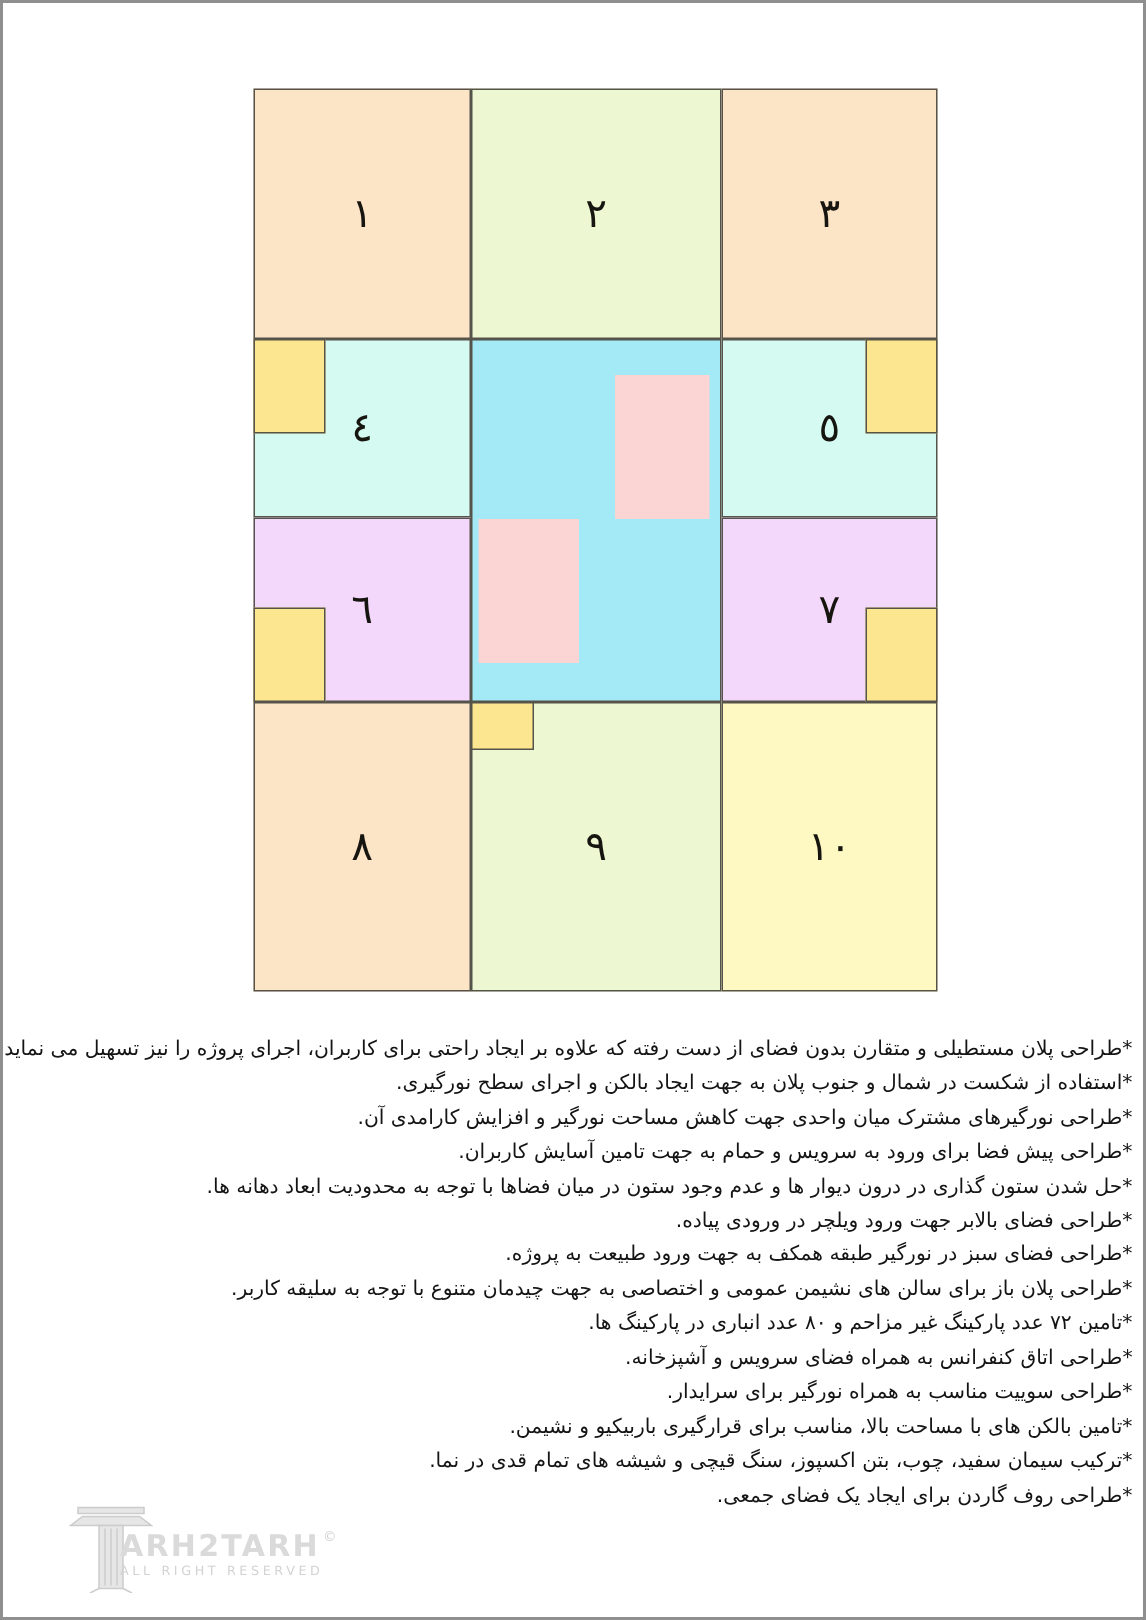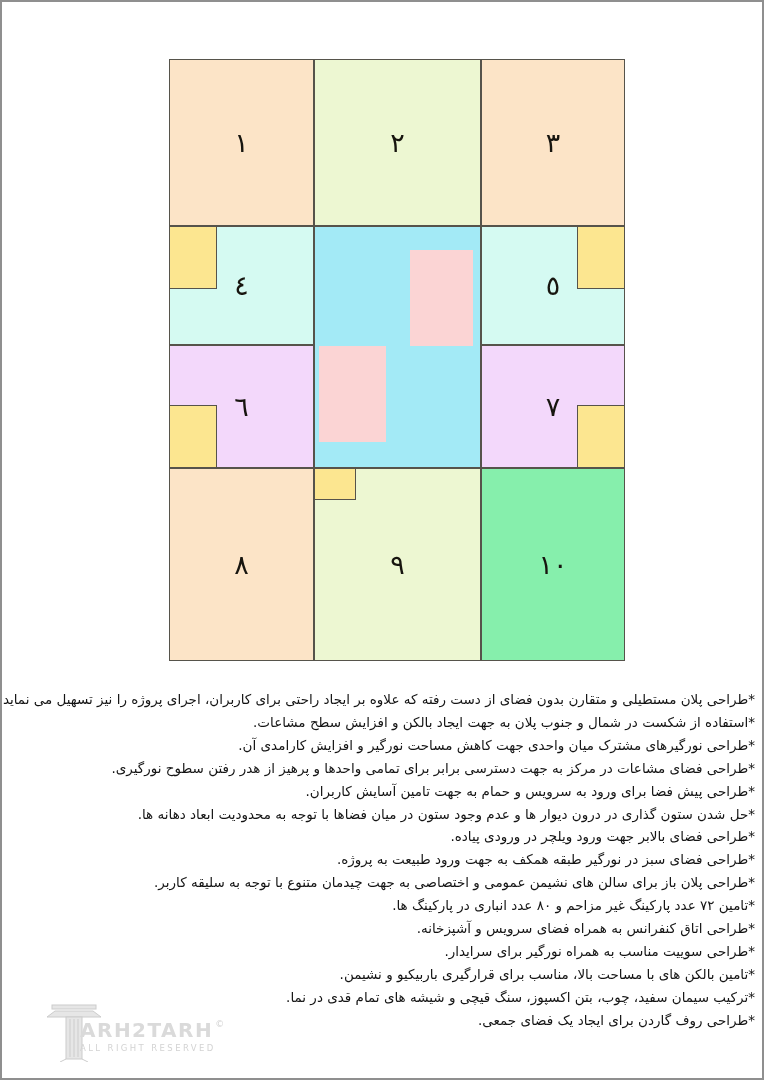--- a/index.html
+++ b/index.html
@@ -60,37 +60,36 @@
       </div>
       <div class="cell" style="left: 479px; top: 343px; width: 144px; height: 123px; background: rgb(243, 216, 251);">
         <span>٧</span>
       </div>
       <div class="cell" style="left: 167px; top: 466px; width: 145px; height: 193px; background: rgb(252, 228, 199);">
         <span>٨</span>
       </div>
       <div class="cell" style="left: 312px; top: 466px; width: 167px; height: 193px; background: rgb(237, 247, 210);">
         <span>٩</span>
       </div>
-      <div class="cell" style="left: 479px; top: 466px; width: 144px; height: 193px; background: #86efac;">
+      <div class="cell" style="left: 479px; top: 466px; width: 144px; height: 193px; background: #fef9c3;">
         <span>١٠</span>
       </div>
       <div class="overlay bordered" style="left: 167px; top: 224px; width: 48px; height: 63px; background: rgb(252, 230, 144);"></div>
       <div class="overlay bordered" style="left: 575px; top: 224px; width: 48px; height: 63px; background: rgb(252, 230, 144);"></div>
       <div class="overlay bordered" style="left: 167px; top: 403px; width: 48px; height: 63px; background: rgb(252, 230, 144);"></div>
       <div class="overlay bordered" style="left: 575px; top: 403px; width: 48px; height: 63px; background: rgb(252, 230, 144);"></div>
       <div class="overlay bordered" style="left: 312px; top: 466px; width: 42px; height: 32px; background: rgb(252, 230, 144);"></div>
       <div class="overlay" style="left: 408px; top: 248px; width: 63px; height: 96px; background: rgb(251, 212, 212);"></div>
       <div class="overlay" style="left: 317px; top: 344px; width: 67px; height: 96px; background: rgb(251, 212, 212);"></div>
     </div>
 
   <div id="notes">
       <div class="note-line">*طراحی پلان مستطیلی و متقارن بدون فضای از دست رفته که علاوه بر ایجاد راحتی برای کاربران، اجرای پروژه را نیز تسهیل می نماید.</div>
-      <div class="note-line">*استفاده از شکست در شمال و جنوب پلان به جهت ایجاد بالکن و افزایش سطح مشاعات.</div>
+      <div class="note-line">*استفاده از شکست در شمال و جنوب پلان به جهت ایجاد بالکن و اجرای سطح نورگیری.</div>
       <div class="note-line">*طراحی نورگیرهای مشترک میان واحدی جهت کاهش مساحت نورگیر و افزایش کارامدی آن.</div>
-      <div class="note-line">*طراحی فضای مشاعات در مرکز به جهت دسترسی برابر برای تمامی واحدها و پرهیز از هدر رفتن سطوح نورگیری.</div>
       <div class="note-line">*طراحی پیش فضا برای ورود به سرویس و حمام به جهت تامین آسایش کاربران.</div>
       <div class="note-line">*حل شدن ستون گذاری در درون دیوار ها و عدم وجود ستون در میان فضاها با توجه به محدودیت ابعاد دهانه ها.</div>
       <div class="note-line">*طراحی فضای بالابر جهت ورود ویلچر در ورودی پیاده.</div>
       <div class="note-line">*طراحی فضای سبز در نورگیر طبقه همکف به جهت ورود طبیعت به پروژه.</div>
       <div class="note-line">*طراحی پلان باز برای سالن های نشیمن عمومی و اختصاصی به جهت چیدمان متنوع با توجه به سلیقه کاربر.</div>
       <div class="note-line">*تامین ۷۲ عدد پارکینگ غیر مزاحم و ۸۰ عدد انباری در پارکینگ ها.</div>
       <div class="note-line">*طراحی اتاق کنفرانس به همراه فضای سرویس و آشپزخانه.</div>
       <div class="note-line">*طراحی سوییت مناسب به همراه نورگیر برای سرایدار.</div>
       <div class="note-line">*تامین بالکن های با مساحت بالا، مناسب برای قرارگیری باربیکیو و نشیمن.</div>
       <div class="note-line">*ترکیب سیمان سفید، چوب، بتن اکسپوز، سنگ قیچی و شیشه های تمام قدی در نما.</div>

